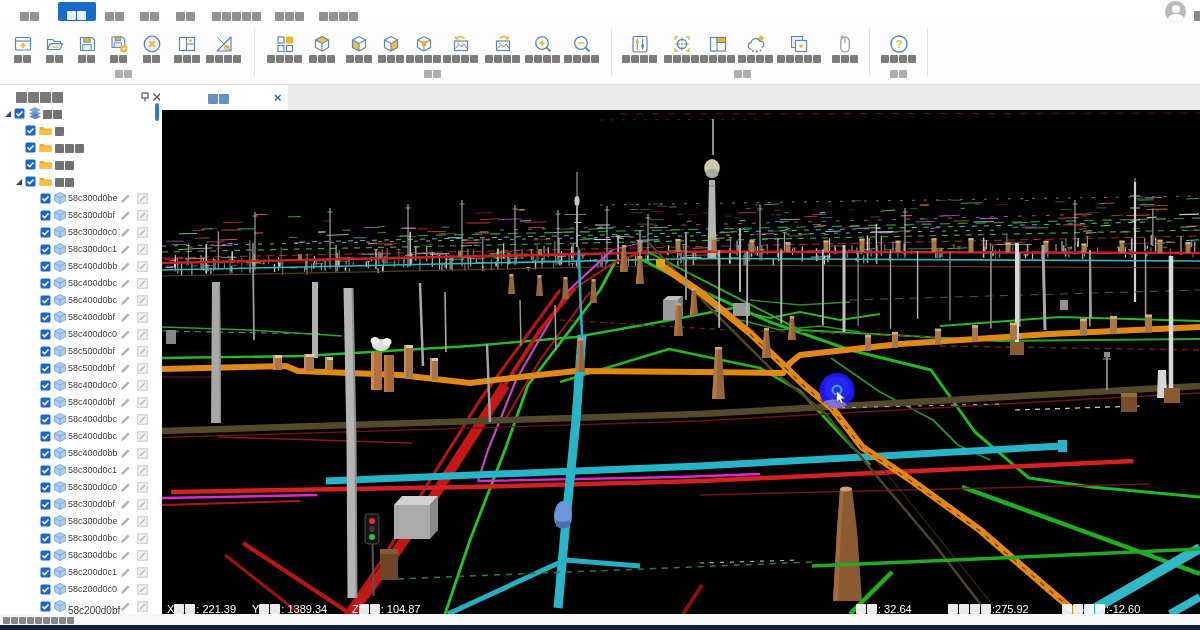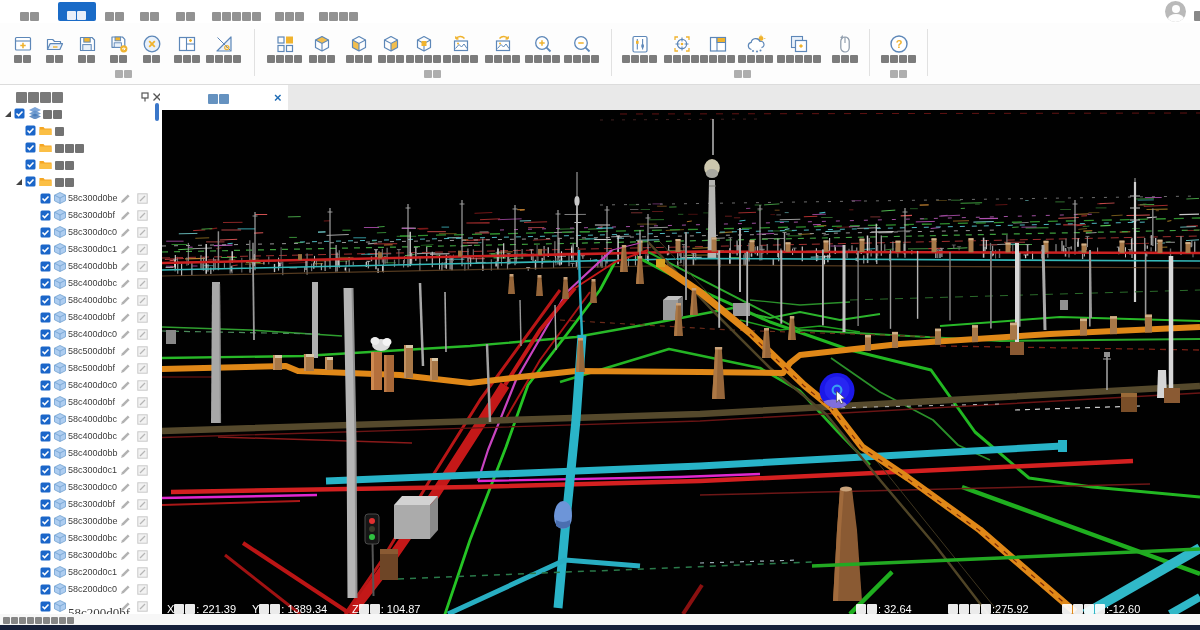--- a/index.html
+++ b/index.html
@@ -967,21 +967,21 @@
           <rect x="0.5" y="0.5" width="10" height="10" rx="1.5" fill="#1b66c9"></rect>
           <path d="M2.5 5.5 L4.6 7.6 L8.5 3.4" stroke="#fff" stroke-width="1.5" fill="none"></path>
         </svg>
       </span>
       <span style="position:absolute;left:54px;top:0">
         <svg width="12" height="12" viewBox="0 0 12 12" style="position:absolute;top:2px">
           <polygon points="6,0.5 11.5,3.2 11.5,8.8 6,11.5 0.5,8.8 0.5,3.2" fill="#aecdf0" stroke="#6f9fd0" stroke-width="0.8"></polygon>
           <path d="M0.5 3.2 L6 6 L11.5 3.2 M6 6 V11.5" stroke="#6f9fd0" stroke-width="0.8" fill="none"></path>
         </svg>
       </span>
-      <span style="position:absolute;left:68px;top:7px;font-size:13px;color:#3c3c3c;font-family:Liberation Serif, serif">58c200d0bf</span>
+      <span style="position:absolute;left:68px;top:7px;font-size:10px;color:#3c3c3c;font-family:Liberation Sans, sans-serif">58c200d0bf</span>
       <span style="position:absolute;left:120px;top:0">
         <svg width="11" height="11" viewBox="0 0 11 11" style="position:absolute;top:3px">
           <path d="M1 10 L2 7.2 L7.8 1.4 L9.6 3.2 L3.8 9 Z" fill="#b2b2b2"></path>
         </svg>
       </span>
       <span style="position:absolute;left:137px;top:0">
         <svg width="11" height="11" viewBox="0 0 11 11" style="position:absolute;top:3px">
           <rect x="0.8" y="0.8" width="9.4" height="9.4" fill="#f2f2f2" stroke="#c8c8c8"></rect>
           <path d="M3 8 L8 3" stroke="#b5b5b5" stroke-width="1.2"></path>
         </svg>

